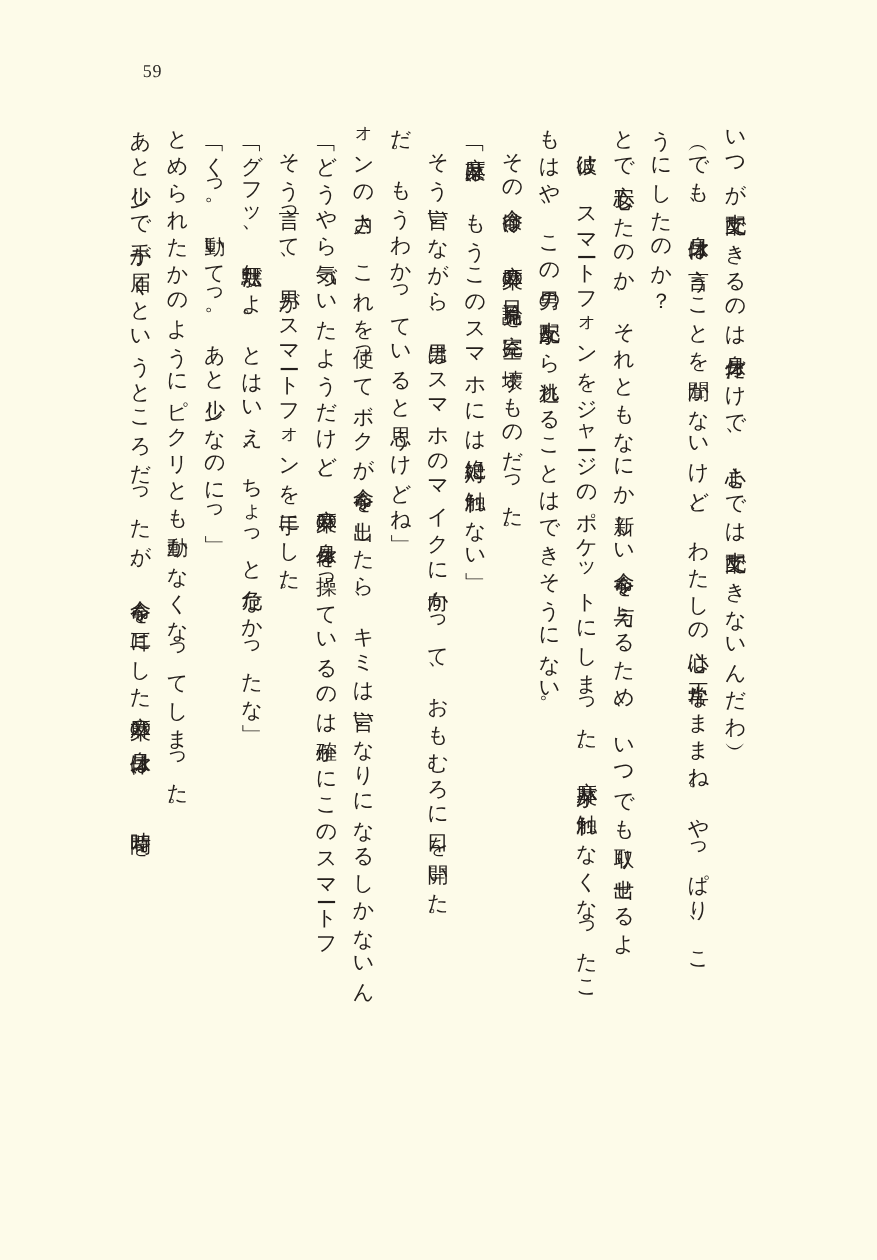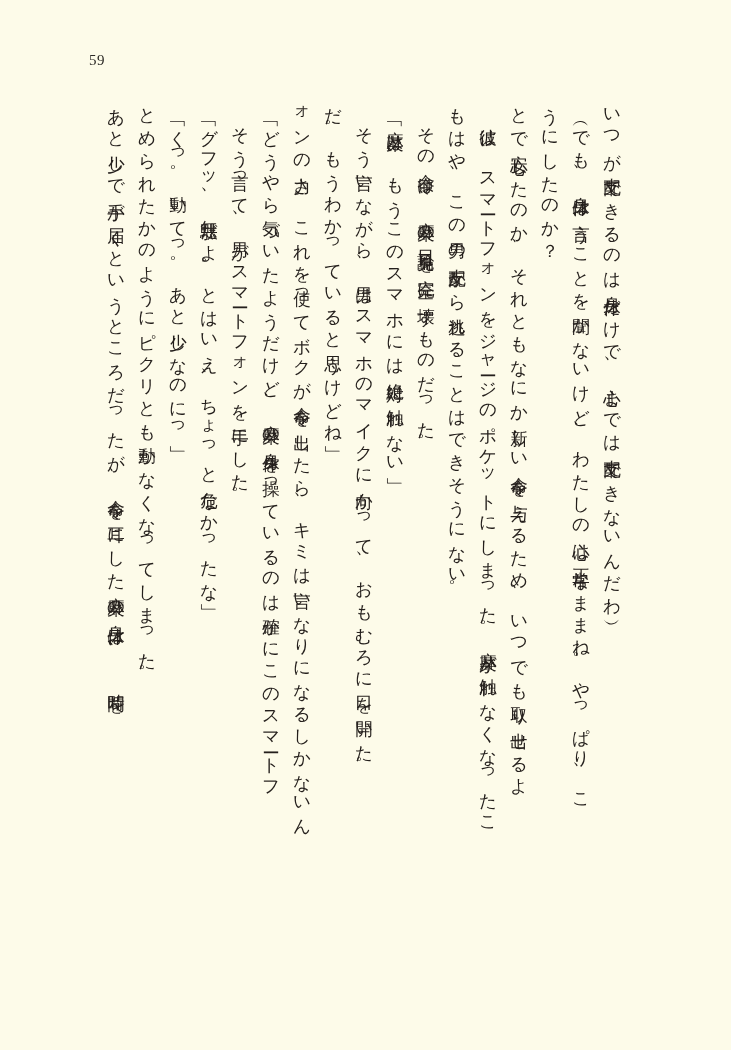--- a/index.html
+++ b/index.html
@@ -17,21 +17,21 @@
     position: relative;
     width: 731px;
     height: 1050px;
     background: #fdfbe9;
     box-sizing: border-box;
     overflow: hidden;
   }
   .page-number {
     position: absolute;
     top: 52px;
-    left: 89px;
+    left: 119px;
     font-size: 15px;
     color: #2c2a26;
     letter-spacing: 0.5px;
     font-family: "Liberation Serif", "DejaVu Serif", serif;
   }
   .text-body {
     position: absolute;
     top: 96px;
     right: 78px;
     height: 878px;

